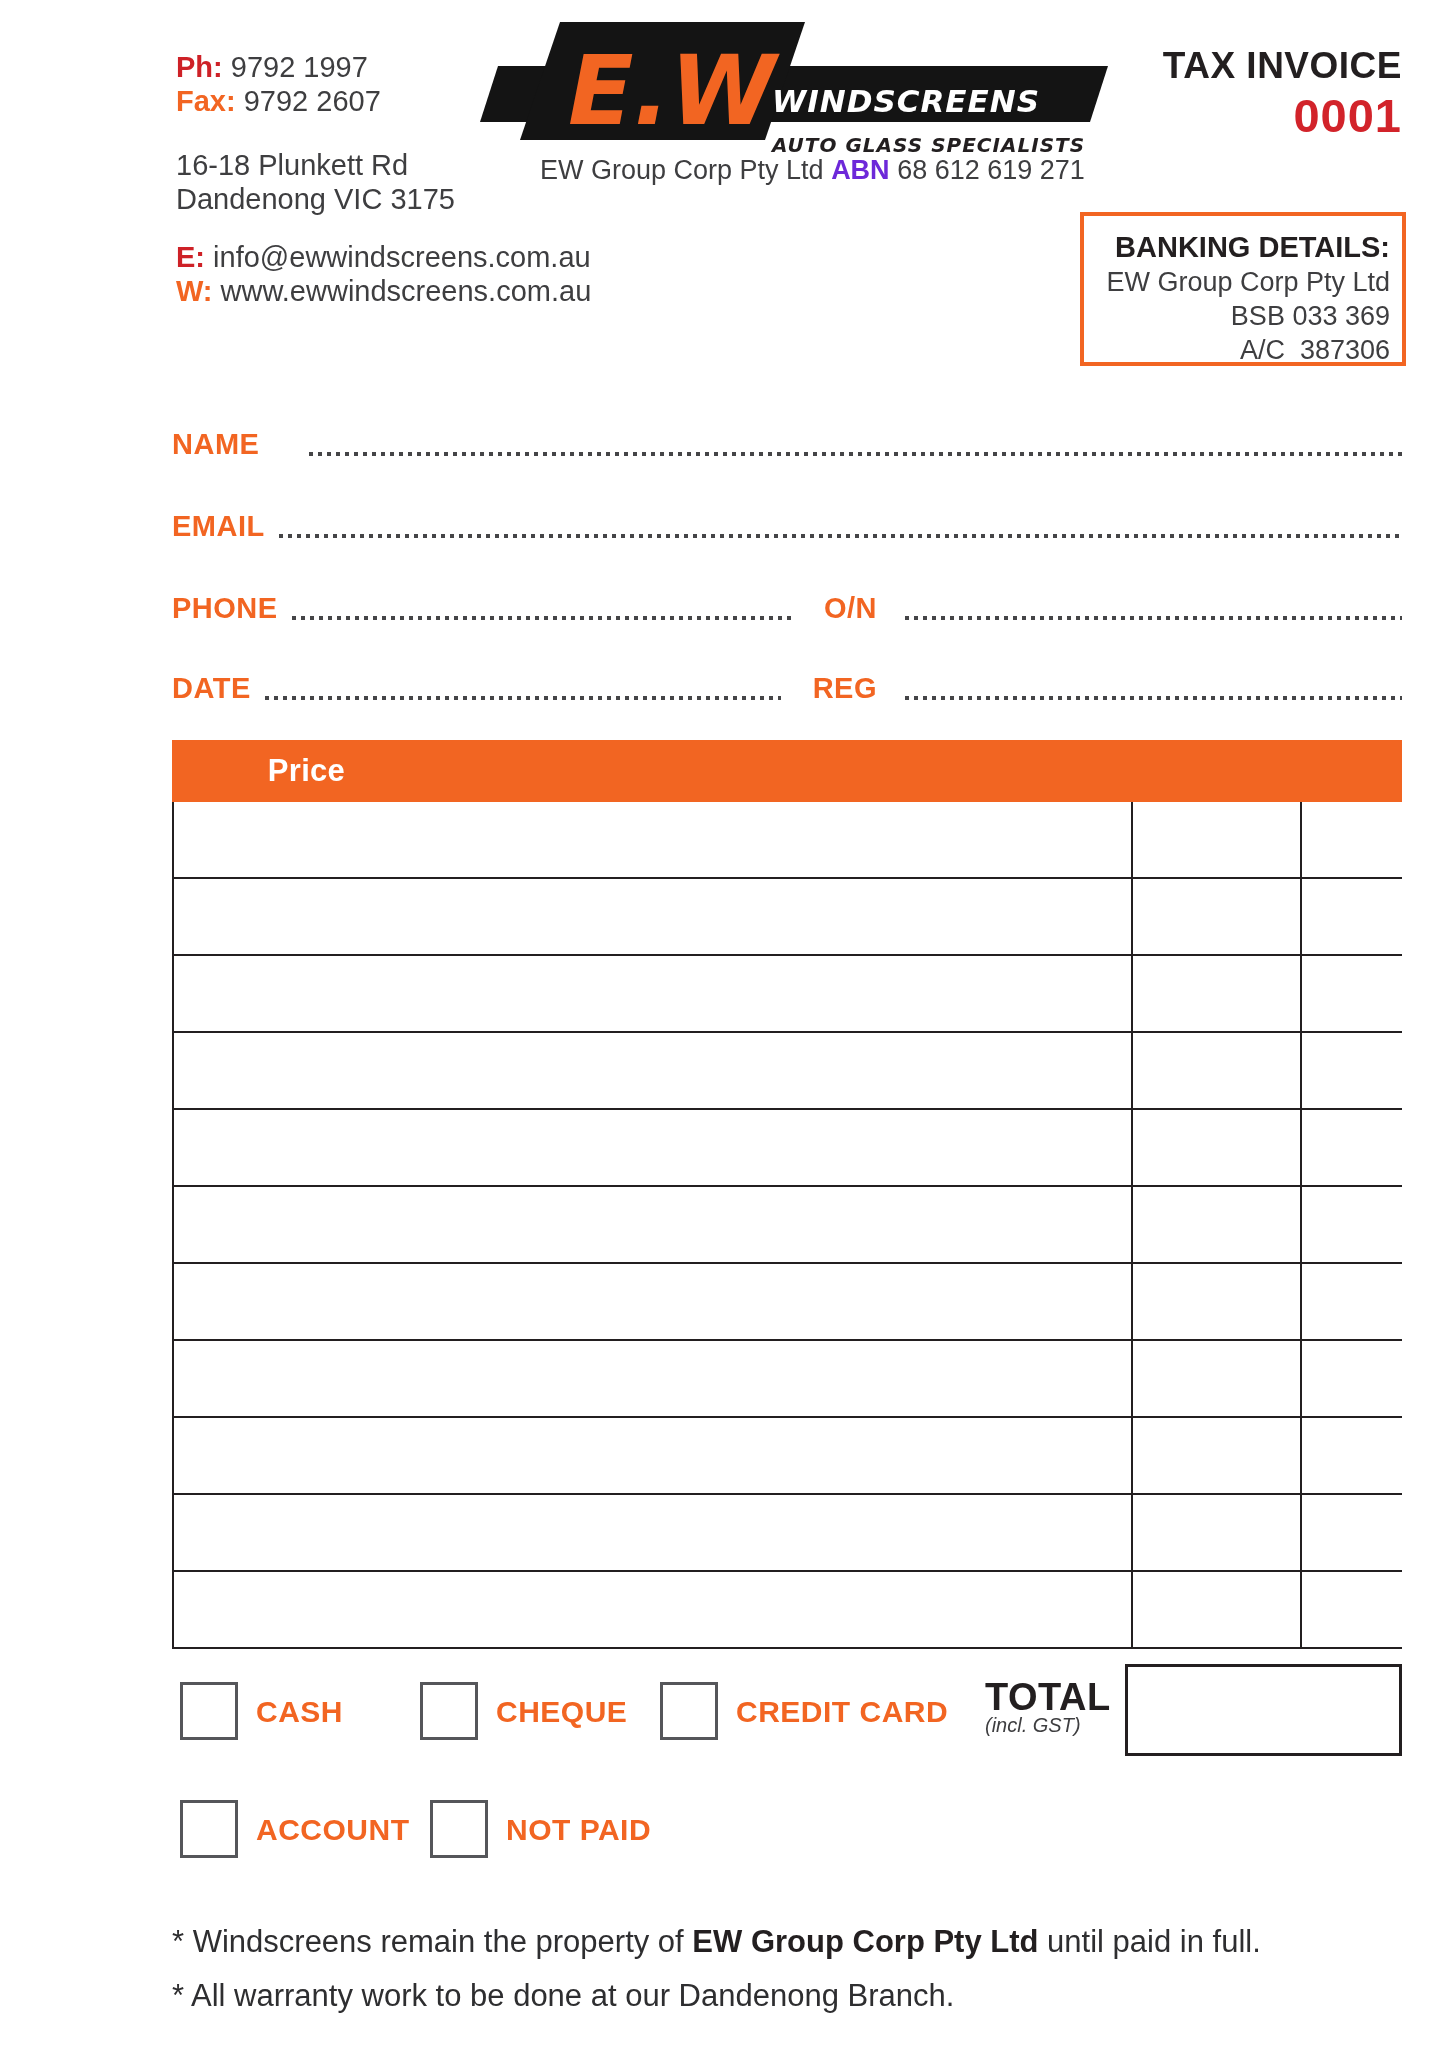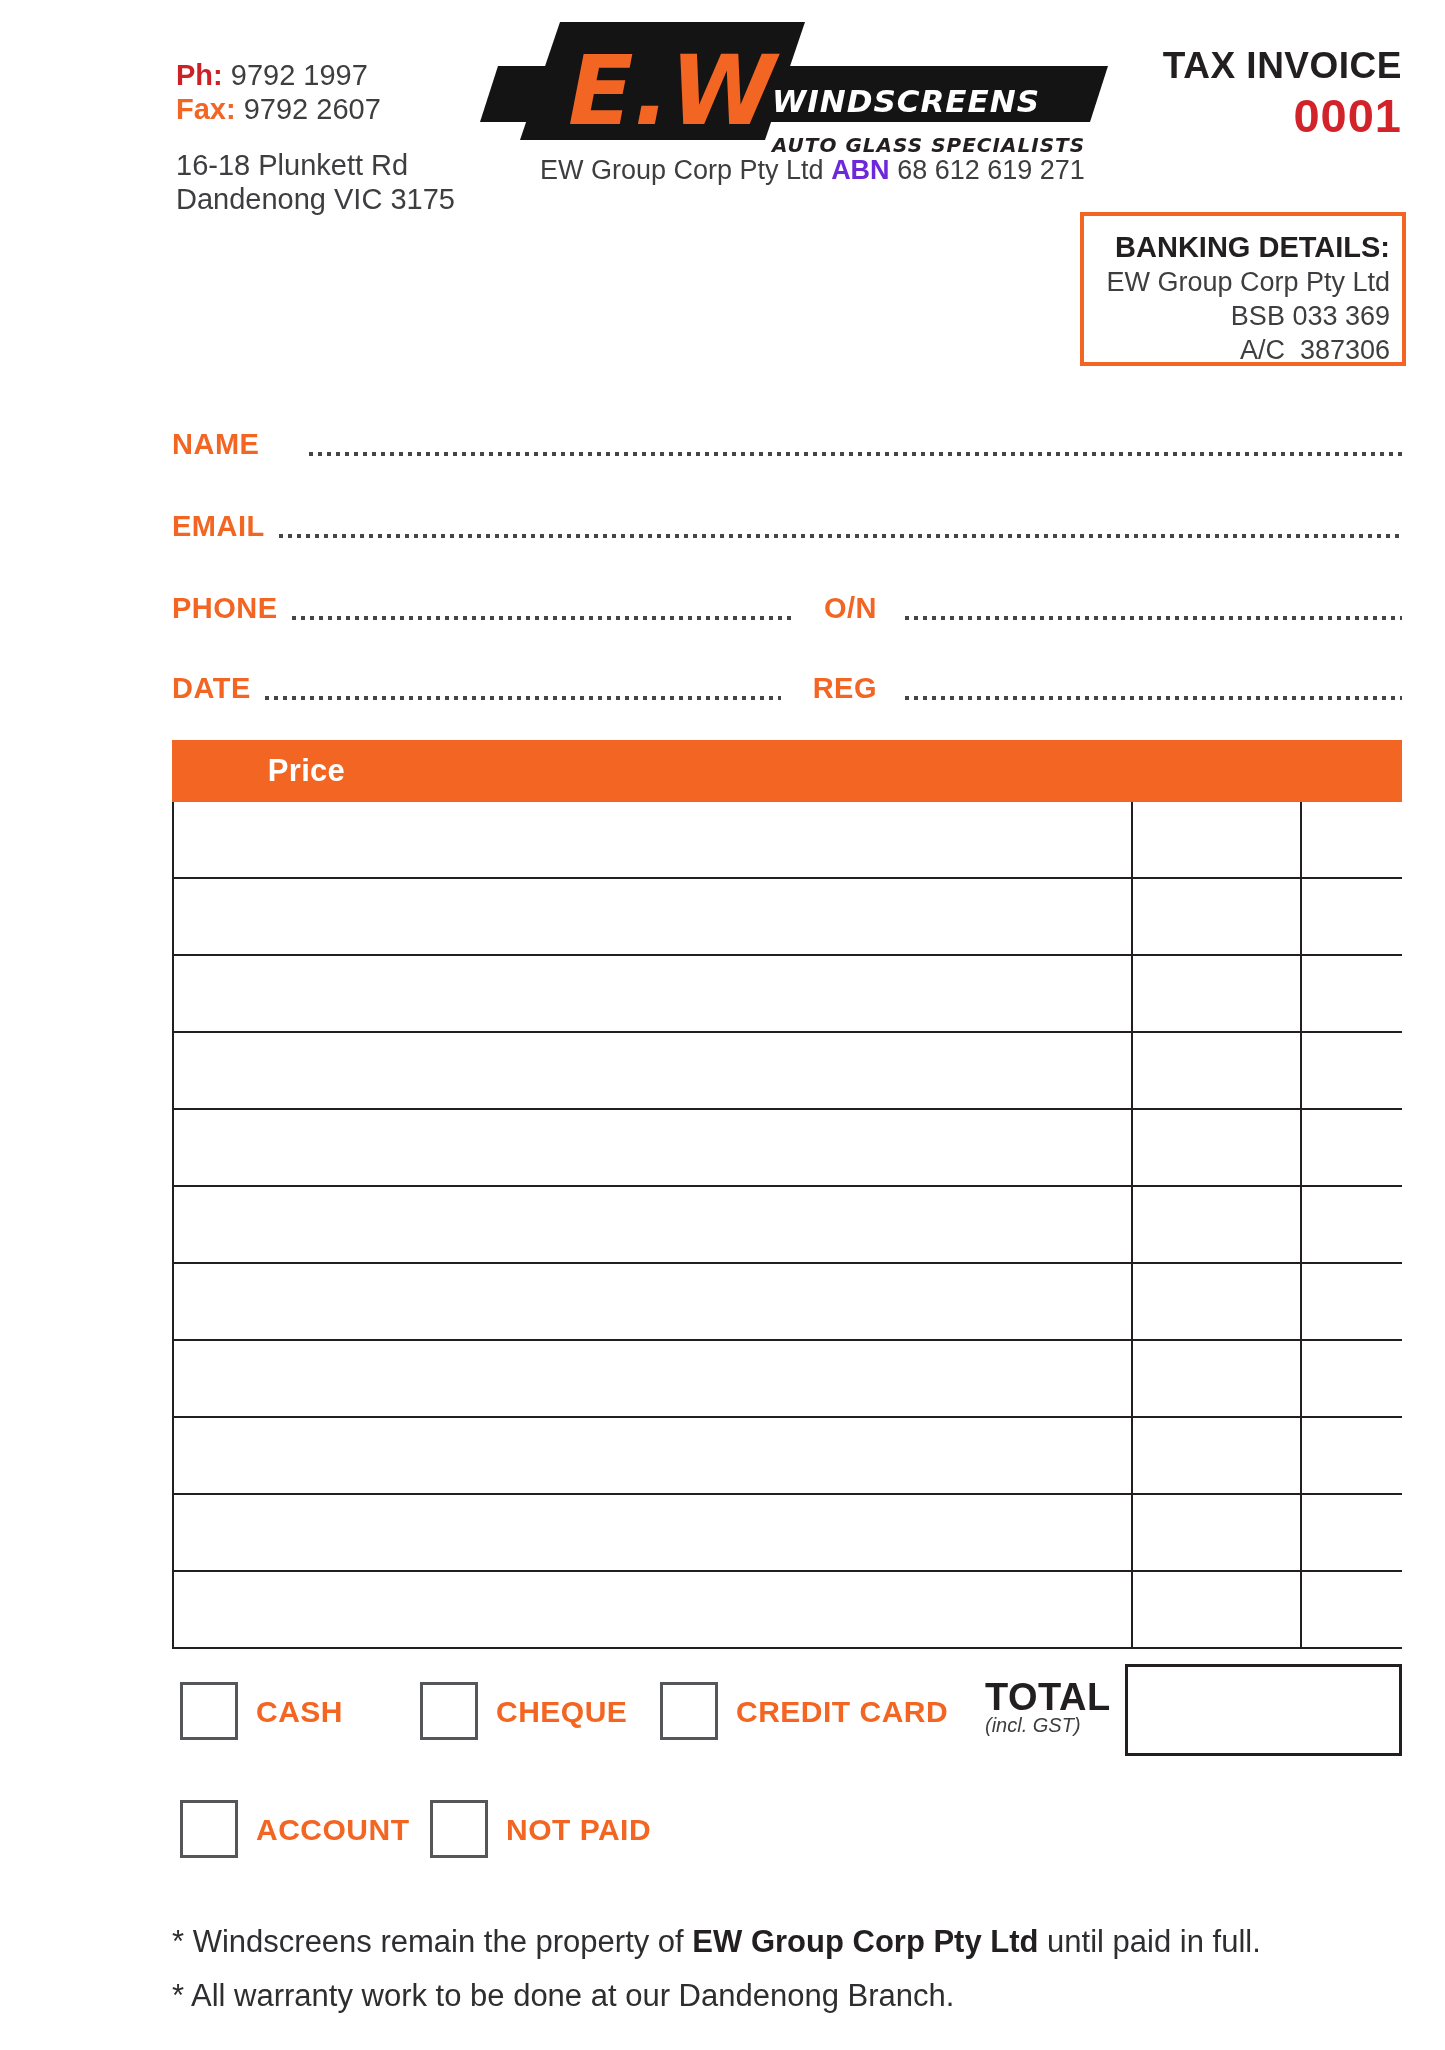--- a/index.html
+++ b/index.html
@@ -61,27 +61,31 @@
   .footnote { font-size:31px; color:#2E2E30; }
   .footnote b { color:#231F20; }
 
   svg text { font-family:"DejaVu Sans", sans-serif; }
 </style>
 </head>
 <body>
 
 <div class="page">
 
-  <div class="abs" style="left:176px; top:50px;margin-top:8px;">
+  <div class="abs" style="left:176px; top:50px;">
     <div class="contact-line"><span class="lbl-red">Ph:</span> <span>9792 1997</span></div>
     <div class="contact-line"><span class="lbl-orange">Fax:</span> <span>9792 2607</span></div>
   </div>
   <div class="abs" style="left:176px; top:148px;">
     <div class="contact-line">16-18 Plunkett Rd</div>
     <div class="contact-line">Dandenong VIC 3175</div>
+  </div>
+  <div class="abs" style="left:176px; top:240px;">
+    <div class="contact-line"><span class="lbl-red">E:</span> <span>info@ewwindscreens.com.au</span></div>
+    <div class="contact-line"><span class="lbl-orange">W:</span> <span>www.ewwindscreens.com.au</span></div>
   </div>
 
   <svg class="abs" style="left:460px; top:12px;" width="660" height="160" viewBox="0 0 660 160">
 
     <polygon points="38,54 648,54 630,110 20,110" fill="#141414"></polygon>
 
     <polygon points="100,10 345,10 305,128 60,128" fill="#141414"></polygon>
     <text x="108" y="112" font-size="96" font-weight="bold" font-style="italic" fill="#F26522">E.W</text>
     <text x="312" y="100" font-size="31" font-weight="bold" font-style="italic" fill="#ffffff" letter-spacing="1">WINDSCREENS</text>
     <text x="312" y="140" font-size="20" font-weight="bold" font-style="italic" fill="#231F20" letter-spacing="1">AUTO GLASS SPECIALISTS</text>

